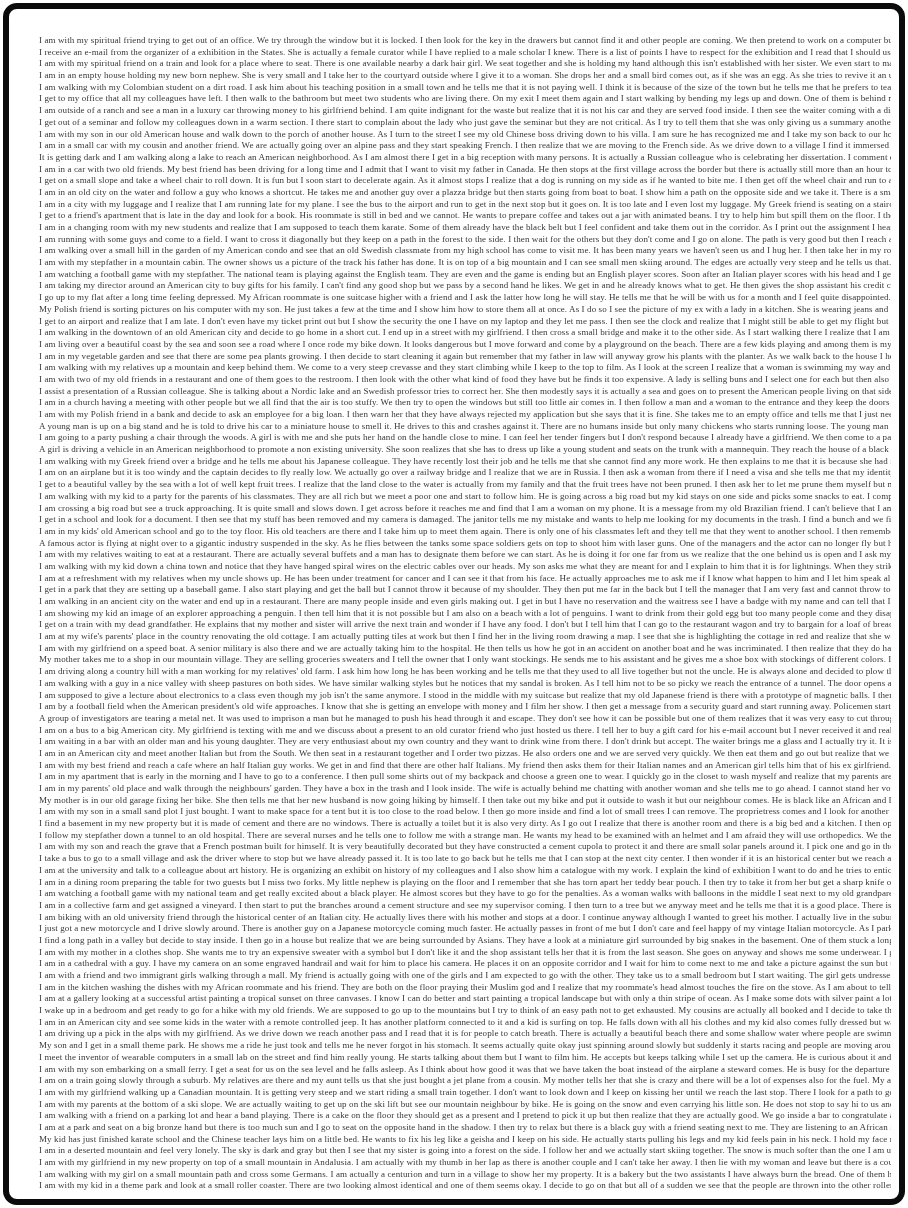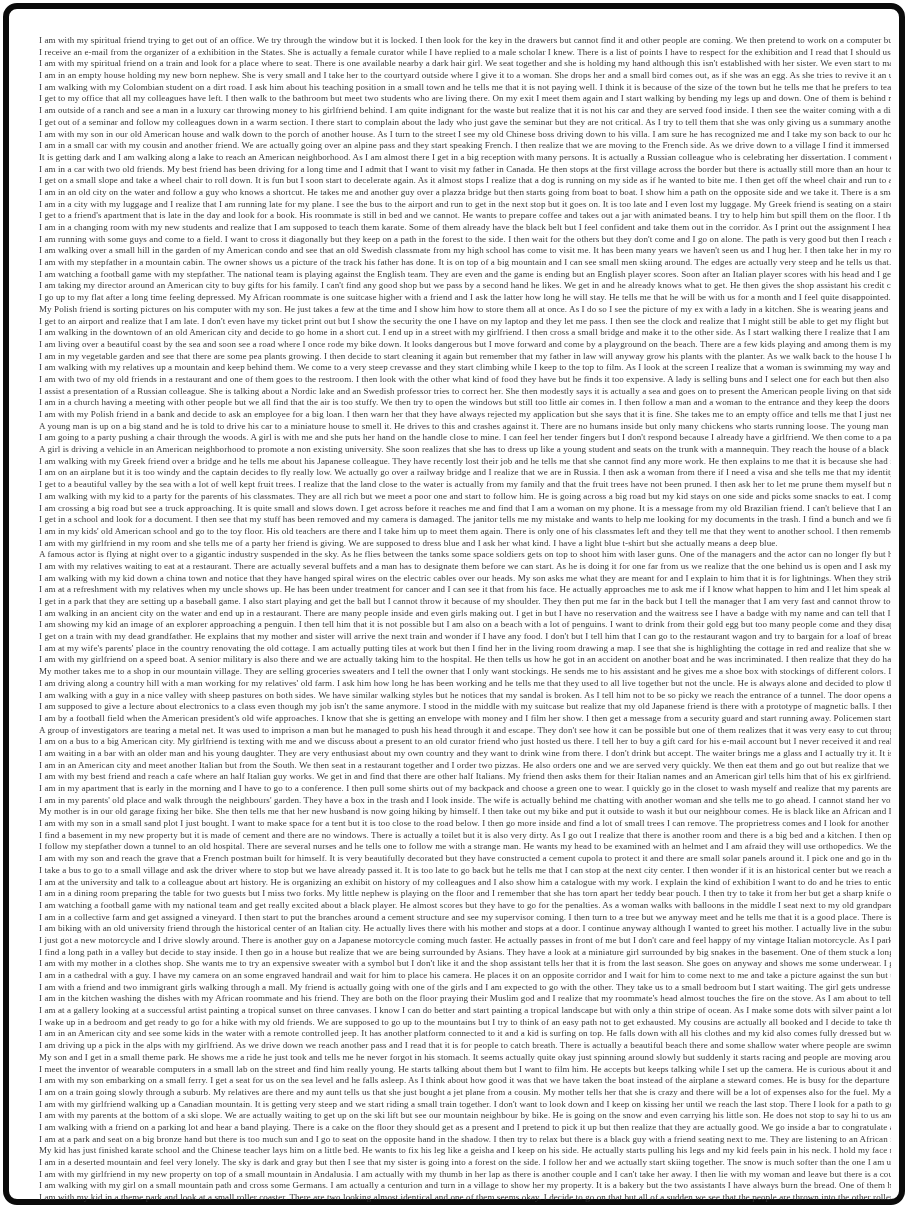--- a/index.html
+++ b/index.html
@@ -81,21 +81,20 @@
       <div class="line">A young man is up on a big stand and he is told to drive his car to a miniature house to smell it. He drives to this and crashes against it. There are no humans inside but only many chickens who starts running loose. The young man then goes to ask the farmers to help him catching them.</div>
       <div class="line">I am going to a party pushing a chair through the woods. A girl is with me and she puts her hand on the handle close to mine. I can feel her tender fingers but I don't respond because I already have a girlfriend. We then come to a parking lot where my old Dominican landowner is giving the party.</div>
       <div class="line">A girl is driving a vehicle in an American neighborhood to promote a non existing university. She soon realizes that she has to dress up like a young student and seats on the trunk with a mannequin. They reach the house of a black and white girl who shrinks and gets in the trunk.</div>
       <div class="line">I am walking with my Greek friend over a bridge and he tells me about his Japanese colleague. They have recently lost their job and he tells me that she cannot find any more work. He then explains to me that it is because she had focused too much on experiments and not real persons.</div>
       <div class="line">I am on an airplane but it is too windy and the captain decides to fly really low. We actually go over a railway bridge and I realize that we are in Russia. I then ask a woman from there if I need a visa and she tells me that my identity card is ready to be picked at any post office.</div>
       <div class="line">I get to a beautiful valley by the sea with a lot of well kept fruit trees. I realize that the land close to the water is actually from my family and that the fruit trees have not been pruned. I then ask her to let me prune them myself but my sister does not allow me even though I used to do this work.</div>
       <div class="line">I am walking with my kid to a party for the parents of his classmates. They are all rich but we meet a poor one and start to follow him. He is going across a big road but my kid stays on one side and picks some snacks to eat. I complain that it is dirty but he shows me that they are chewing gums.</div>
       <div class="line">I am crossing a big road but see a truck approaching. It is quite small and slows down. I get across before it reaches me and find that I am a woman on my phone. It is a message from my old Brazilian friend. I can't believe that I am in a relationship with him and I decide to send him a kiss.</div>
       <div class="line">I get in a school and look for a document. I then see that my stuff has been removed and my camera is damaged. The janitor tells me my mistake and wants to help me looking for my documents in the trash. I find a bunch and we find they have all been packed with the name of my girlfriend.</div>
       <div class="line">I am in my kids' old American school and go to the toy floor. His old teachers are there and I take him up to meet them again. There is only one of his classmates left and they tell me that they went to another school. I then remember that they must be now in primary school.</div>
-      <div class="line">I am with my girlfriend in my room and she tells me of a party her friend is giving. We are supposed to dress blue and I ask her what kind. I have a light blue t-shirt but she actually means a deep blue.</div>
       <div class="line">A famous actor is flying at night over to a gigantic industry suspended in the sky. As he flies between the tanks some space soldiers gets on top to shoot him with laser guns. One of the managers and the actor can no longer fly but has to use a rope.</div>
       <div class="line">I am with my relatives waiting to eat at a restaurant. There are actually several buffets and a man has to designate them before we can start. As he is doing it for one far from us we realize that the one behind us is open and I ask my cousin to give me an omelet but it is a steak.</div>
       <div class="line">I am walking with my kid down a china town and notice that they have hanged spiral wires on the electric cables over our heads. My son asks me what they are meant for and I explain to him that it is for lightnings. When they strike them the wire makes them into fireworks like sparkles.</div>
       <div class="line">I am at a refreshment with my relatives when my uncle shows up. He has been under treatment for cancer and I can see it that from his face. He actually approaches me to ask me if I know what happen to him and I let him speak although I know that.</div>
       <div class="line">I get in a park that they are setting up a baseball game. I also start playing and get the ball but I cannot throw it because of my shoulder. They then put me far in the back but I tell the manager that I am very fast and cannot throw too far. He then puts me in the second base and I feel moved.</div>
       <div class="line">I am walking in an ancient city on the water and end up in a restaurant. There are many people inside and even girls making out. I get in but I have no reservation and the waitress see I have a badge with my name and can tell that I have not booked.</div>
       <div class="line">I am showing my kid an image of an explorer approaching a penguin. I then tell him that it is not possible but I am also on a beach with a lot of penguins. I want to drink from their gold egg but too many people come and they disappear. I then find a glass but there are no longer any eggs.</div>
       <div class="line">I get on a train with my dead grandfather. He explains that my mother and sister will arrive the next train and wonder if I have any food. I don't but I tell him that I can go to the restaurant wagon and try to bargain for a loaf of bread.</div>
       <div class="line">I am at my wife's parents' place in the country renovating the old cottage. I am actually putting tiles at work but then I find her in the living room drawing a map. I see that she is highlighting the cottage in red and realize that she wants to get rid of it. They will build a new one elsewhere.</div>
       <div class="line">I am with my girlfriend on a speed boat. A senior military is also there and we are actually taking him to the hospital. He then tells us how he got in an accident on another boat and he was incriminated. I then realize that they do have hospitals in military camps and he must be lying to us.</div>

